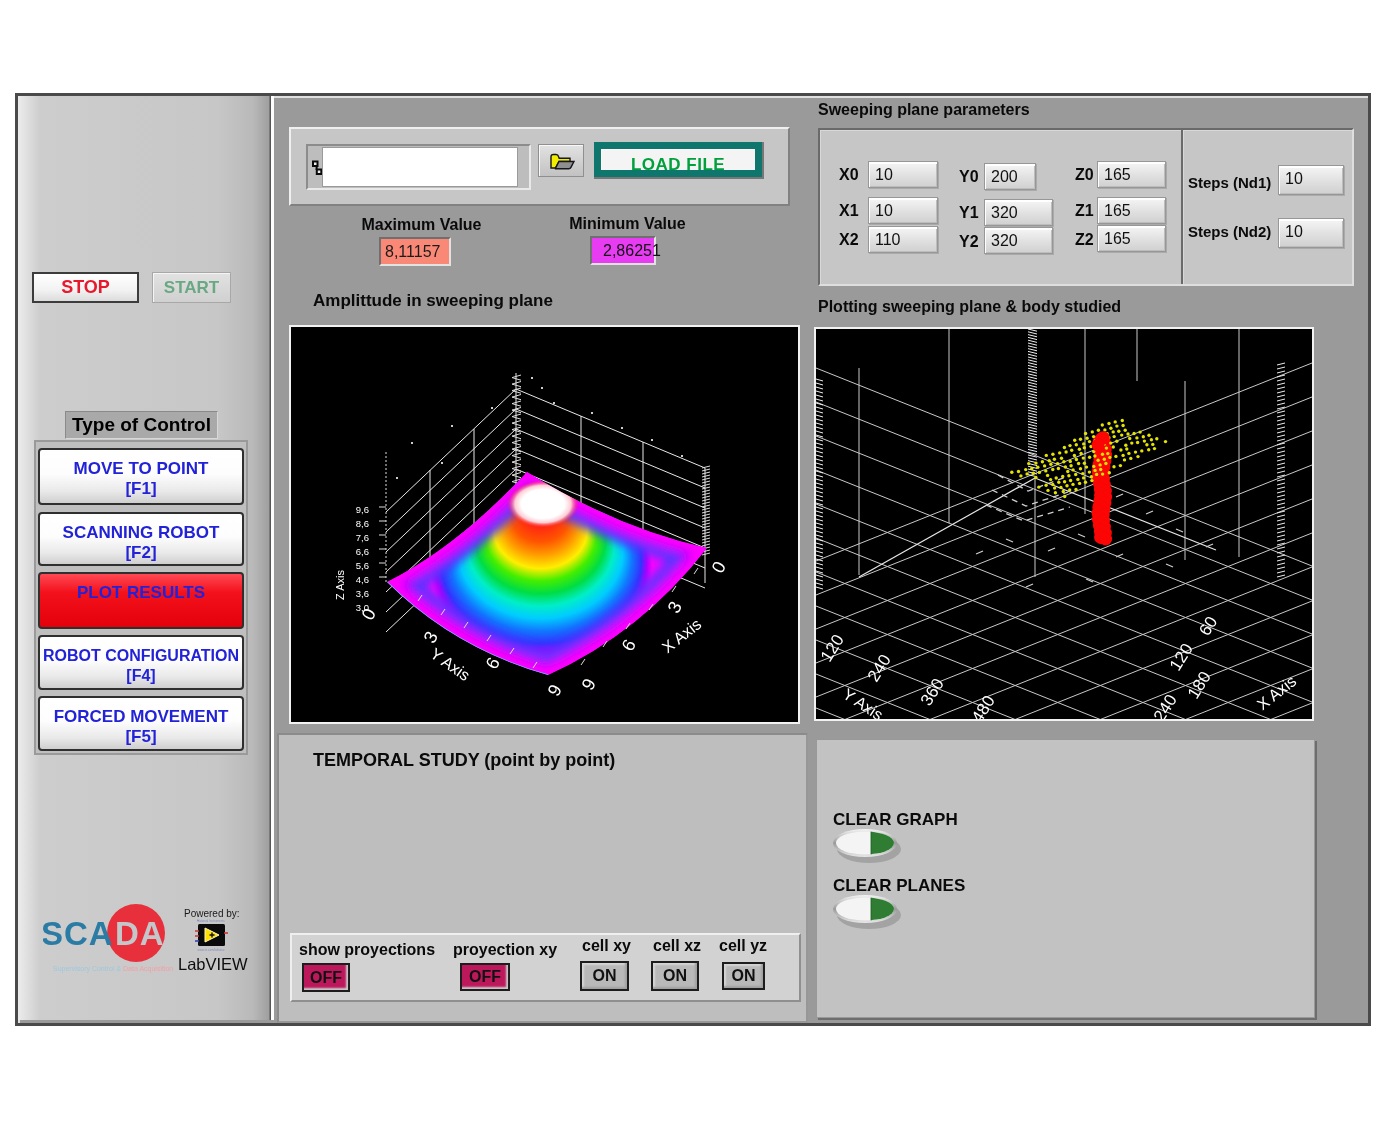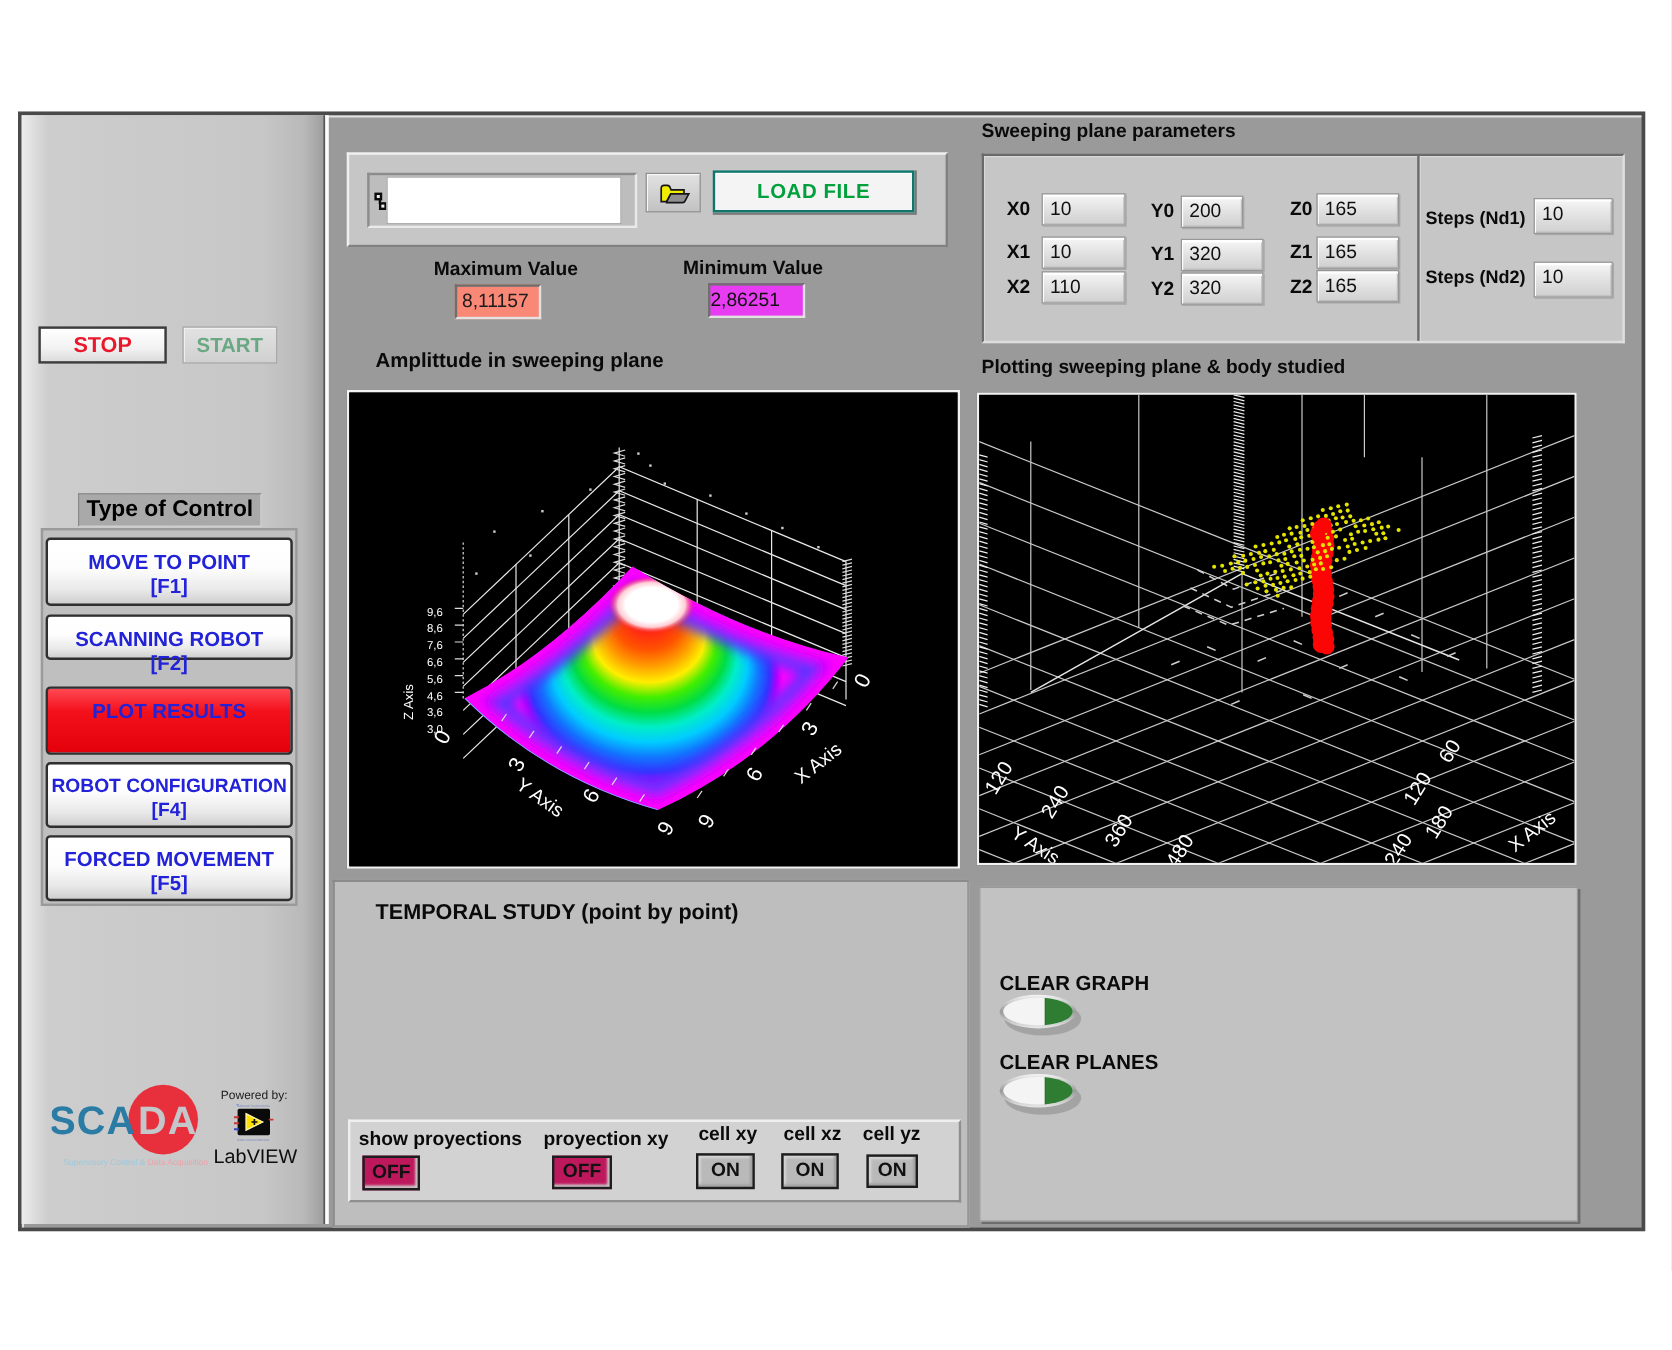--- a/index.html
+++ b/index.html
@@ -12,21 +12,21 @@
 .offb{position:absolute;background:#be185d;border:2px solid #1d1d1d;font-weight:bold;font-size:16px;color:#111;text-align:center;box-shadow:inset -2px -2px 2px #c9c9c9}
 .onb{position:absolute;background:#b9b9b9;border:2px solid #1d1d1d;font-weight:bold;font-size:16px;color:#111;text-align:center;box-shadow:inset -2px -2px 2px #a0a0a0,inset 2px 2px 2px #d5d5d5}
 </style></head><body>
 <div id="win">
   <div id="sidebar">
     <div class="abs" style="left:14px;top:176px;width:107px;height:31px;border:2px solid #3c3c3c;background:linear-gradient(180deg,#ffffff,#f2f2f2 60%,#dcdcdc);color:#e8192c;font-weight:bold;font-size:18px;text-align:center;line-height:27px">STOP</div>
     <div class="abs" style="left:134px;top:176px;width:79px;height:31px;border:1px solid #a8a8a8;background:linear-gradient(180deg,#e2e2e2,#d0d0d0);color:#6aa883;font-weight:bold;font-size:17px;text-align:center;line-height:29px;box-shadow:inset 1px 1px 0 #f5f5f5">START</div>
     <div class="abs" style="left:47px;top:315px;width:153px;height:28px;background:#a9a9a9;border:1px solid #8a8a8a;border-right-color:#d8d8d8;border-bottom-color:#d8d8d8;color:#000;font-weight:bold;font-size:19px;text-align:center;line-height:26px">Type of Control</div>
     <div class="abs" style="left:16px;top:344px;width:214px;height:315px;border:2px solid #9a9a9a;background:#bfbfbf"></div>
     <div class="btn5" style="top:352px;height:57px">MOVE TO POINT<br>[F1]</div>
-    <div class="btn5" style="top:416px;height:38px">SCANNING ROBOT<br>[F2]</div>
+    <div class="btn5" style="top:416px;height:54px">SCANNING ROBOT<br>[F2]</div>
     <div class="btn5" style="top:476px;height:57px;background:linear-gradient(180deg,#ff4954 0%,#f3111c 35%,#e4000b 100%);box-shadow:none">PLOT RESULTS</div>
     <div class="btn5" style="top:539px;height:55px;font-size:16px">ROBOT CONFIGURATION<br>[F4]</div>
     <div class="btn5" style="top:600px;height:55px">FORCED MOVEMENT<br>[F5]</div>
     <div class="abs" style="left:25px;top:805px"><svg width="215" height="85" viewBox="0 0 215 85">
           <circle cx="93" cy="32" r="29" fill="#e8303d"></circle>
           <text x="-2" y="44" font-size="33" font-weight="bold" fill="#2a7ca5" font-family="Liberation Sans,sans-serif" letter-spacing="1">SCA</text>
           <text x="72" y="44" font-size="33" font-weight="bold" fill="#c4c7ca" font-family="Liberation Sans,sans-serif" letter-spacing="1">DA</text>
           <text x="10" y="70" font-size="7" fill="#9cc8de" font-family="Liberation Sans,sans-serif">Supervisory Control &amp; <tspan fill="#f0a0a8">Data Acquisition</tspan></text>
         </svg></div>
     <div class="abs" style="left:166px;top:812px;font-size:10px;color:#1a1a1a">Powered by:</div>
@@ -52,27 +52,27 @@
             <rect x="4.6" y="7.5" width="2" height="3.5" fill="#0a0a0a"></rect>
             <rect x="4.8" y="9.5" width="6.5" height="6.5" fill="#0a0a0a"></rect>
             <rect x="6.8" y="11.5" width="2.5" height="2.5" fill="#efefef"></rect>
           </svg></div>
       <div class="abs" style="left:14px;top:1px;width:196px;height:40px;background:#ffffff;border:1px solid #9a9a9a"></div>
     </div>
     <div class="abs" style="left:247px;top:15px;width:46px;height:33px;background:linear-gradient(180deg,#e2e2e2,#c2c2c2);border:1px solid #8f8f8f;box-shadow:inset 1px 1px 0 #f8f8f8;text-align:center;padding-top:7px"><svg width="28" height="19" viewBox="0 0 28 19">
           <path d="M4,16 L4,5 Q4,2.5 6.5,2.5 L9,2.5 Q11,2.5 11.5,4.5 L12.2,6.2 L23,6.2 L23,9.5 L12,9.5 L8.5,16 Z" fill="#f2ec00" stroke="#15151a" stroke-width="1.4"></path>
           <path d="M8.5,16.2 L12,9.5 L27,9.5 L23.8,15.6 Q23.3,16.8 21.8,16.8 L8.5,16.8 Z" fill="#8f8f8f" stroke="#15151a" stroke-width="1.4"></path>
         </svg></div>
-    <div class="abs" style="left:303px;top:13px;width:168px;height:35px;background:#f4f4f4;border:2px solid #0f766e;box-shadow:1px 1px 0 1px #777,inset 1px 1px 0 #fff;color:#00a13c;font-weight:bold;font-size:17px;text-align:center;line-height:32px;letter-spacing:0.5px">LOAD FILE</div>
+    <div class="abs" style="left:303px;top:13px;width:168px;height:35px;background:#f4f4f4;border:7px solid #0f766e;box-shadow:1px 1px 0 1px #777,inset 1px 1px 0 #fff;color:#00a13c;font-weight:bold;font-size:17px;text-align:center;line-height:32px;letter-spacing:0.5px">LOAD FILE</div>
   </div>
 
   <div class="lab" style="left:321px;top:120px;width:165px;text-align:center;font-size:16px">Maximum Value</div>
   <div class="abs" style="left:361px;top:141px;width:72px;height:29px;background:#f98876;border:2px solid #6f6f6f;border-right-color:#e2e2e2;border-bottom-color:#e2e2e2;font-size:16px;color:#1c1c1c;padding:4px 0 0 4px">8,11157</div>
   <div class="lab" style="left:527px;top:119px;width:165px;text-align:center;font-size:16px">Minimum Value</div>
-  <div class="abs" style="left:572px;top:140px;width:81px;height:29px;background:#e73cf2;border:2px solid #6f6f6f;border-right-color:#e2e2e2;border-bottom-color:#e2e2e2;font-size:16px;color:#111;padding:4px 0 0 0">2,86251</div>
+  <div class="abs" style="left:572px;top:140px;width:66px;height:29px;background:#e73cf2;border:2px solid #6f6f6f;border-right-color:#e2e2e2;border-bottom-color:#e2e2e2;font-size:16px;color:#111;padding:4px 0 0 11px">2,86251</div>
 
   <div class="lab" style="left:295px;top:195px;font-size:17px">Amplittude in sweeping plane</div>
   <div class="abs" style="left:271px;top:229px;width:511px;height:399px;border:2px solid #f2f2f2;background:#000"><svg width="507" height="395" viewBox="0 0 507 395">
         <rect width="507" height="395" fill="#000"></rect>
         <defs>
           <radialGradient id="surf" gradientUnits="userSpaceOnUse" cx="250" cy="255.5" r="148.5" fx="249" fy="152" gradientTransform="translate(62.5,81.7) scale(0.75,0.62)">
             <stop offset="0" stop-color="#ffffff"></stop>
             <stop offset="0.07" stop-color="#ffe0e6"></stop>
             <stop offset="0.12" stop-color="#ff1818"></stop>
             <stop offset="0.25" stop-color="#ff5500"></stop>

